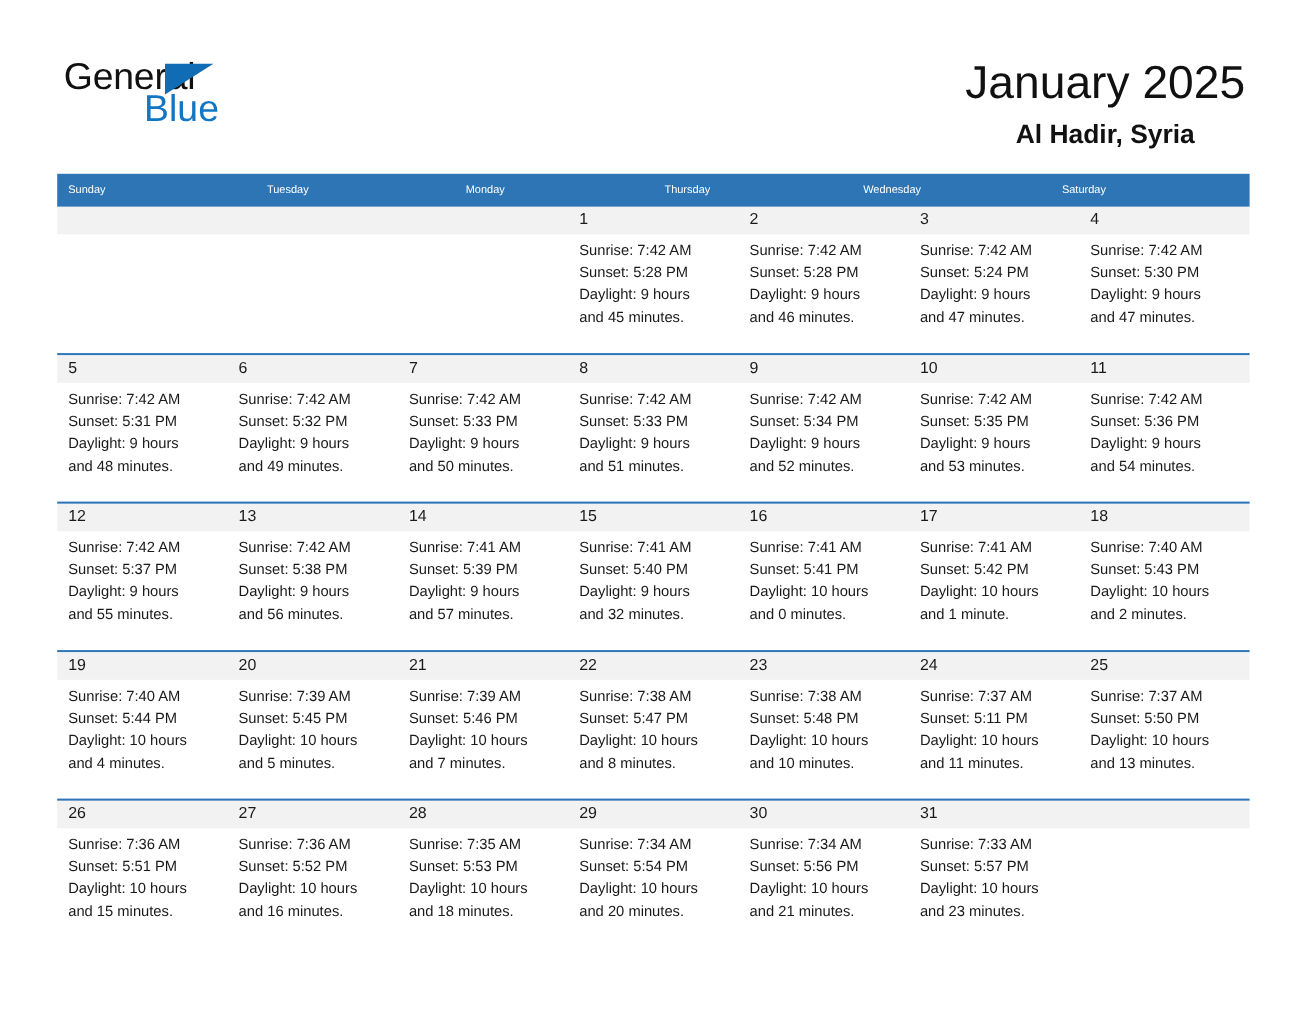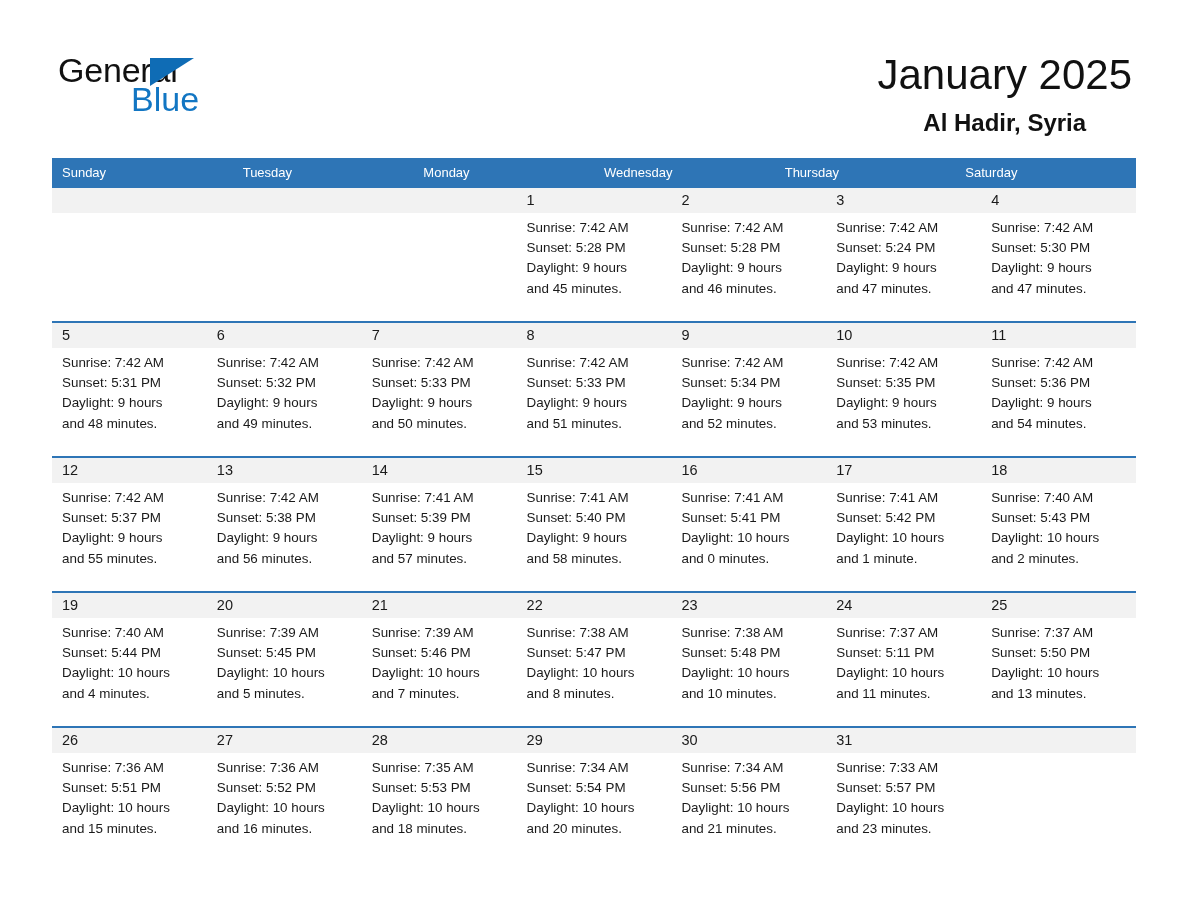--- a/index.html
+++ b/index.html
@@ -95,21 +95,21 @@
     width: 1084px;
   }
   .weekday-row {
     display: flex;
     background: #2e75b6;
     height: 30px;
   }
   .weekday {
     flex: 1 1 0;
     color: #ffffff;
-    font-size: 13px;
+    font-size: 10px;
     line-height: 30px;
     padding-left: 10px;
     box-sizing: border-box;
     white-space: nowrap;
     overflow: hidden;
   }
 
   .week {
     position: relative;
   }
@@ -161,22 +161,22 @@
       <div class="cal-title">January 2025</div>
       <div class="cal-subtitle">Al Hadir, Syria</div>
     </div>
   </div>
 
   <div class="calendar">
     <div class="weekday-row">
       <div class="weekday">Sunday</div>
       <div class="weekday">Tuesday</div>
       <div class="weekday">Monday</div>
+      <div class="weekday">Thursday</div>
       <div class="weekday">Wednesday</div>
-      <div class="weekday">Thursday</div>
       <div class="weekday">Saturday</div>
     </div>
 
     <div class="week">
       <div class="daynum-band">
         <div class="daynum"></div>
         <div class="daynum"></div>
         <div class="daynum"></div>
         <div class="daynum">1</div>
         <div class="daynum">2</div>
@@ -311,21 +311,21 @@
         <div class="cell">
           <div class="line">Sunrise: 7:41 AM</div>
           <div class="line">Sunset: 5:39 PM</div>
           <div class="line">Daylight: 9 hours</div>
           <div class="line">and 57 minutes.</div>
         </div>
         <div class="cell">
           <div class="line">Sunrise: 7:41 AM</div>
           <div class="line">Sunset: 5:40 PM</div>
           <div class="line">Daylight: 9 hours</div>
-          <div class="line">and 58 minutes.</div>
+          <div class="line">and 32 minutes.</div>
         </div>
         <div class="cell">
           <div class="line">Sunrise: 7:41 AM</div>
           <div class="line">Sunset: 5:41 PM</div>
           <div class="line">Daylight: 10 hours</div>
           <div class="line">and 0 minutes.</div>
         </div>
         <div class="cell">
           <div class="line">Sunrise: 7:41 AM</div>
           <div class="line">Sunset: 5:42 PM</div>

